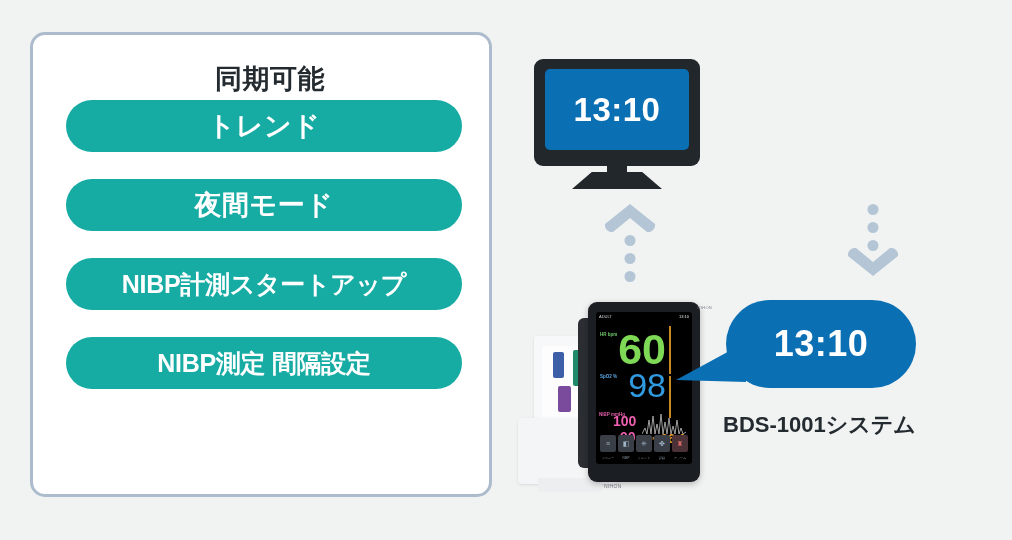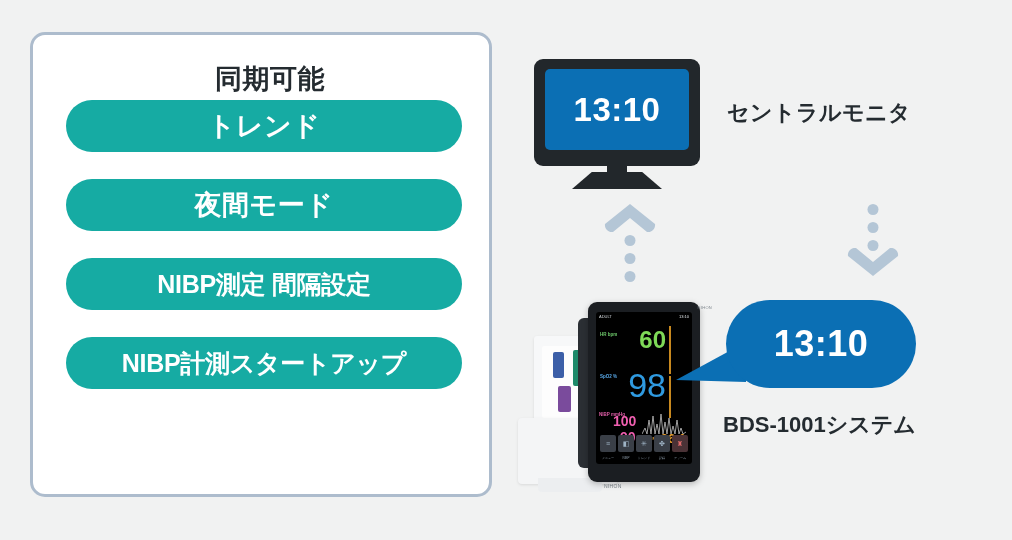--- a/index.html
+++ b/index.html
@@ -287,21 +287,21 @@
   .scr-lbl {
     position: absolute;
     font-size: 4.5px;
     font-weight: bold;
   }
   .scr-hr-lbl  { left: 4px; top: 20px; color: #6ec96b; }
   .scr-spo-lbl { left: 4px; top: 62px; color: #59a9e8; }
   .scr-hr {
     position: absolute;
     right: 26px; top: 16px;
-    font-size: 24px;
+    font-size: 43px;
     font-weight: bold;
     color: #7ed957;
     line-height: 1;
   }
   .scr-spo {
     position: absolute;
     right: 26px; top: 56px;
     font-size: 34px;
     font-weight: normal;
     color: #2f9ae0;
@@ -465,34 +465,33 @@
 </head>
 <body>
 
 <div class="stage">
 
   <div class="sync-card">
     <div class="card-title">同期可能</div>
     <div class="pill-list">
       <div class="pill">トレンド</div>
       <div class="pill">夜間モード</div>
+      <div class="pill tight">NIBP計測スタートアップ</div>
       <div class="pill tight">NIBP測定 間隔設定</div>
-      <div class="pill tight">NIBP計測スタートアップ</div>
     </div>
   </div>
 
   <div class="central-monitor">
     <div class="cm-bezel"></div>
     <div class="cm-screen">
       <span class="cm-time">13:10</span>
     </div>
     <div class="cm-neck"></div>
     <div class="cm-stand-inner"></div>
   </div>
-  <div class="central-label">セントラルモニタ</div>
 
   <div class="arrow-up">
     <div class="chev">
       <svg width="56" height="30" viewBox="0 0 56 30">
         <path d="M28 2 L53 22 A7 7 0 0 1 45 30 L28 16 L11 30 A7 7 0 0 1 3 22 Z" fill="#b4c6d6"></path>
       </svg>
     </div>
     <div class="dots">
       <span class="dot"></span>
       <span class="dot"></span>

